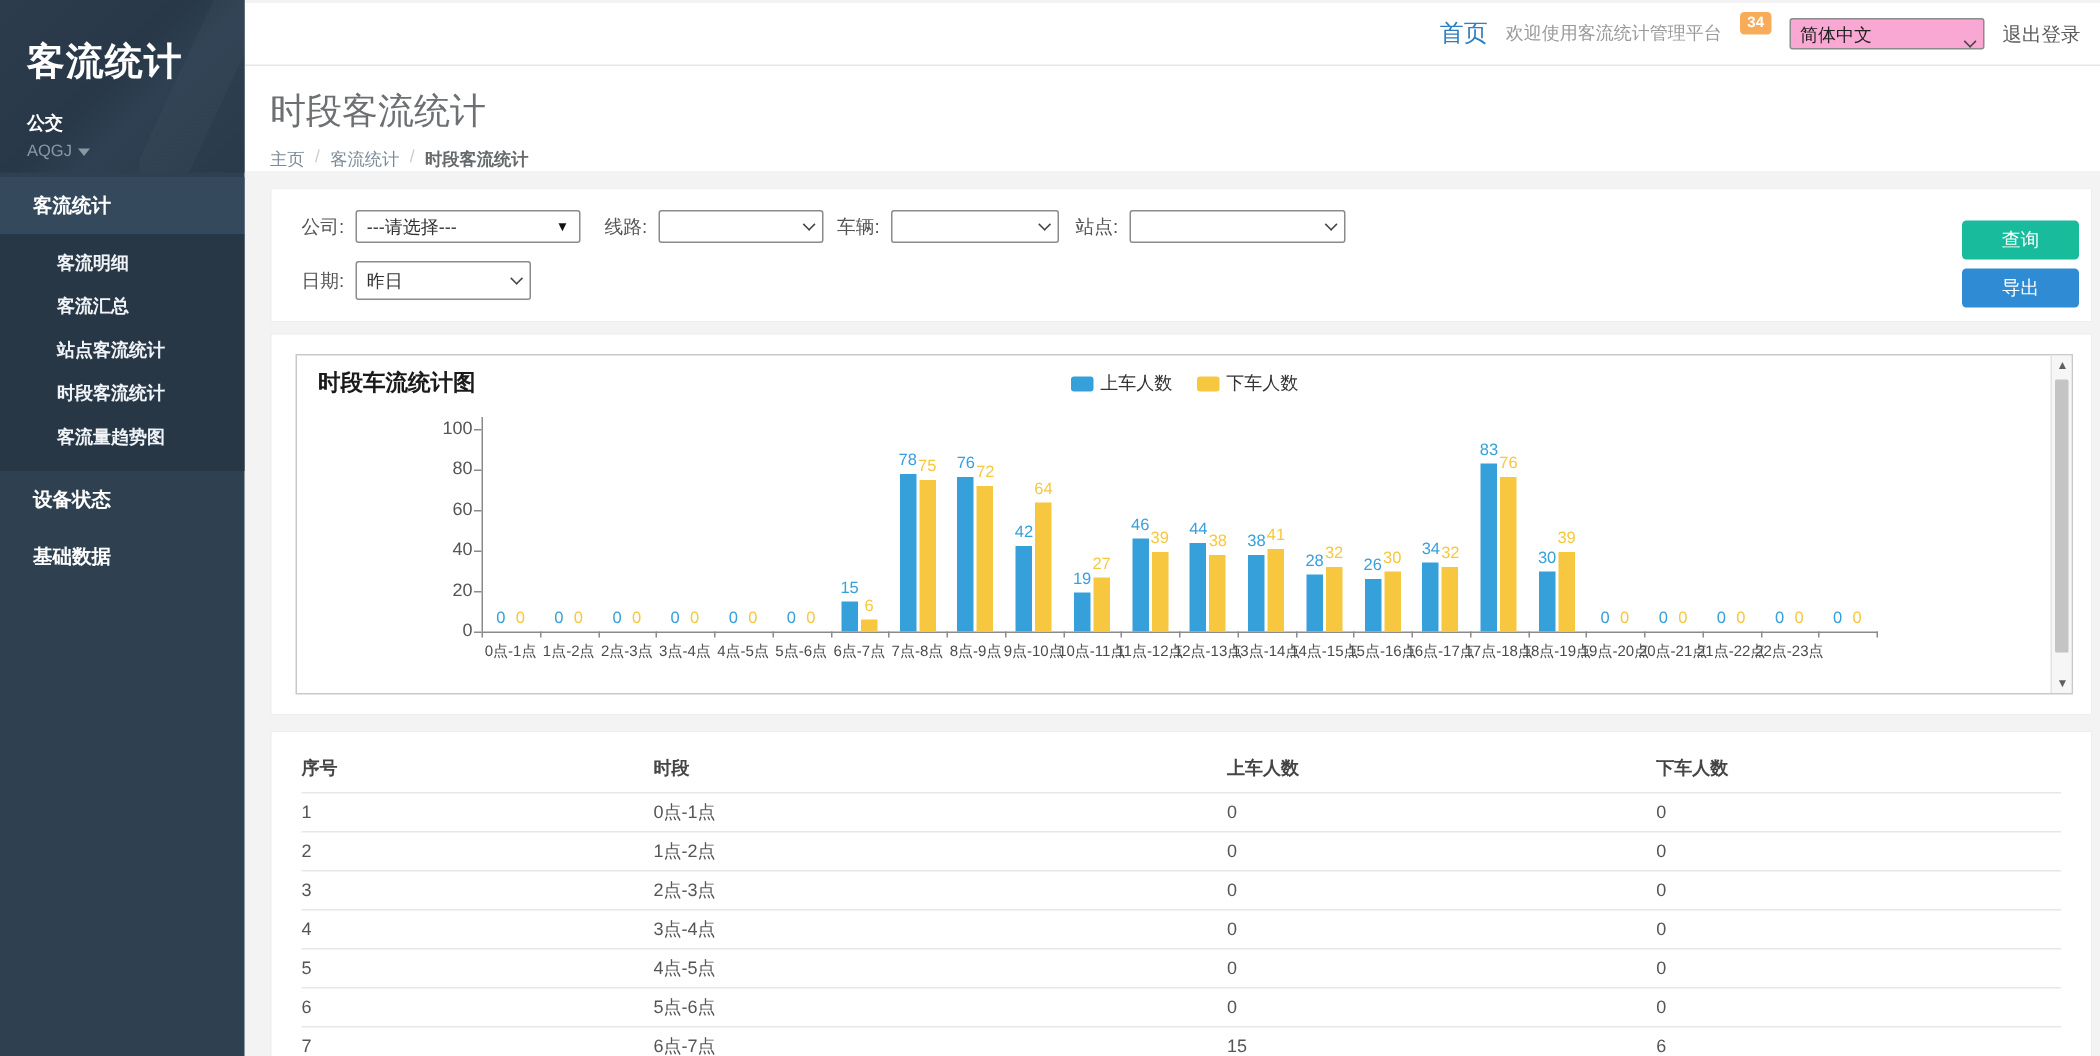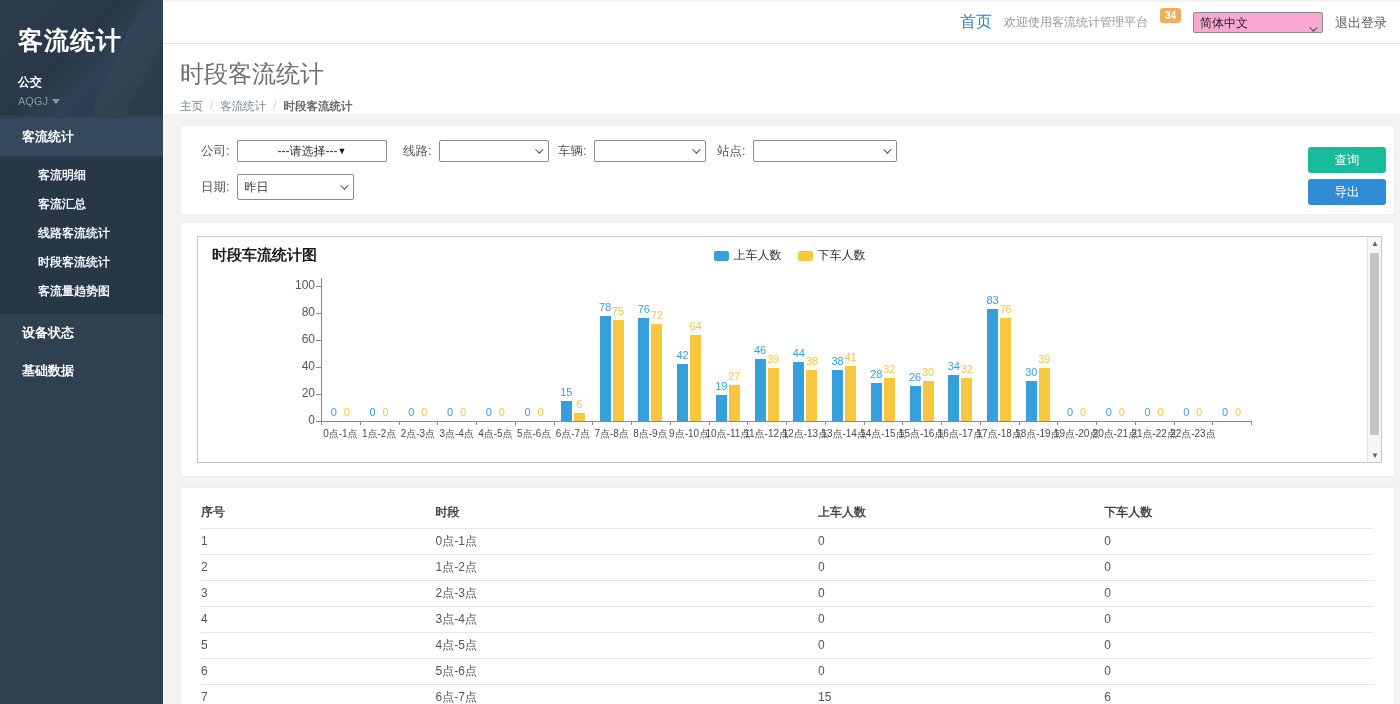--- a/index.html
+++ b/index.html
@@ -89,21 +89,21 @@
     <div class="org-code">
       <span>AQGJ</span>
       <span class="caret-down"></span>
     </div>
   </div>
   <div class="nav" id="nav">
       <div class="nav-group expanded">客流统计</div>
       <div class="nav-sub">
         <div class="nav-sub-item">客流明细</div>
         <div class="nav-sub-item">客流汇总</div>
-        <div class="nav-sub-item">线路客流统计</div>
+        <div class="nav-sub-item">站点客流统计</div>
         <div class="nav-sub-item">时段客流统计</div>
         <div class="nav-sub-item">客流量趋势图</div>
       </div>
       <div class="nav-group">设备状态</div>
       <div class="nav-group">基础数据</div>
     </div>
 </div>
 
 <div class="main">
 
@@ -127,21 +127,21 @@
         <span class="crumb-sep">/</span>
         <span class="crumb active">时段客流统计</span>
       </div>
   </div>
 
   <div class="content">
 
     <div class="card filter-card">
       <div class="frow" style="left:20px; top:14px; gap:8px;">
         <span class="f-label">公司:</span>
-        <div class="sel" style="width:150px;justify-content:center;">
+        <div class="sel" style="width:150px;">
           <span>---请选择---</span>
           <span class="tri">▼</span>
         </div>
       </div>
       <div class="frow" style="left:222px; top:14px; gap:8px;">
         <span class="f-label">线路:</span>
         <div class="sel" style="width:110px;">
           <span></span>
             <span class="chev"></span>
         </div>

